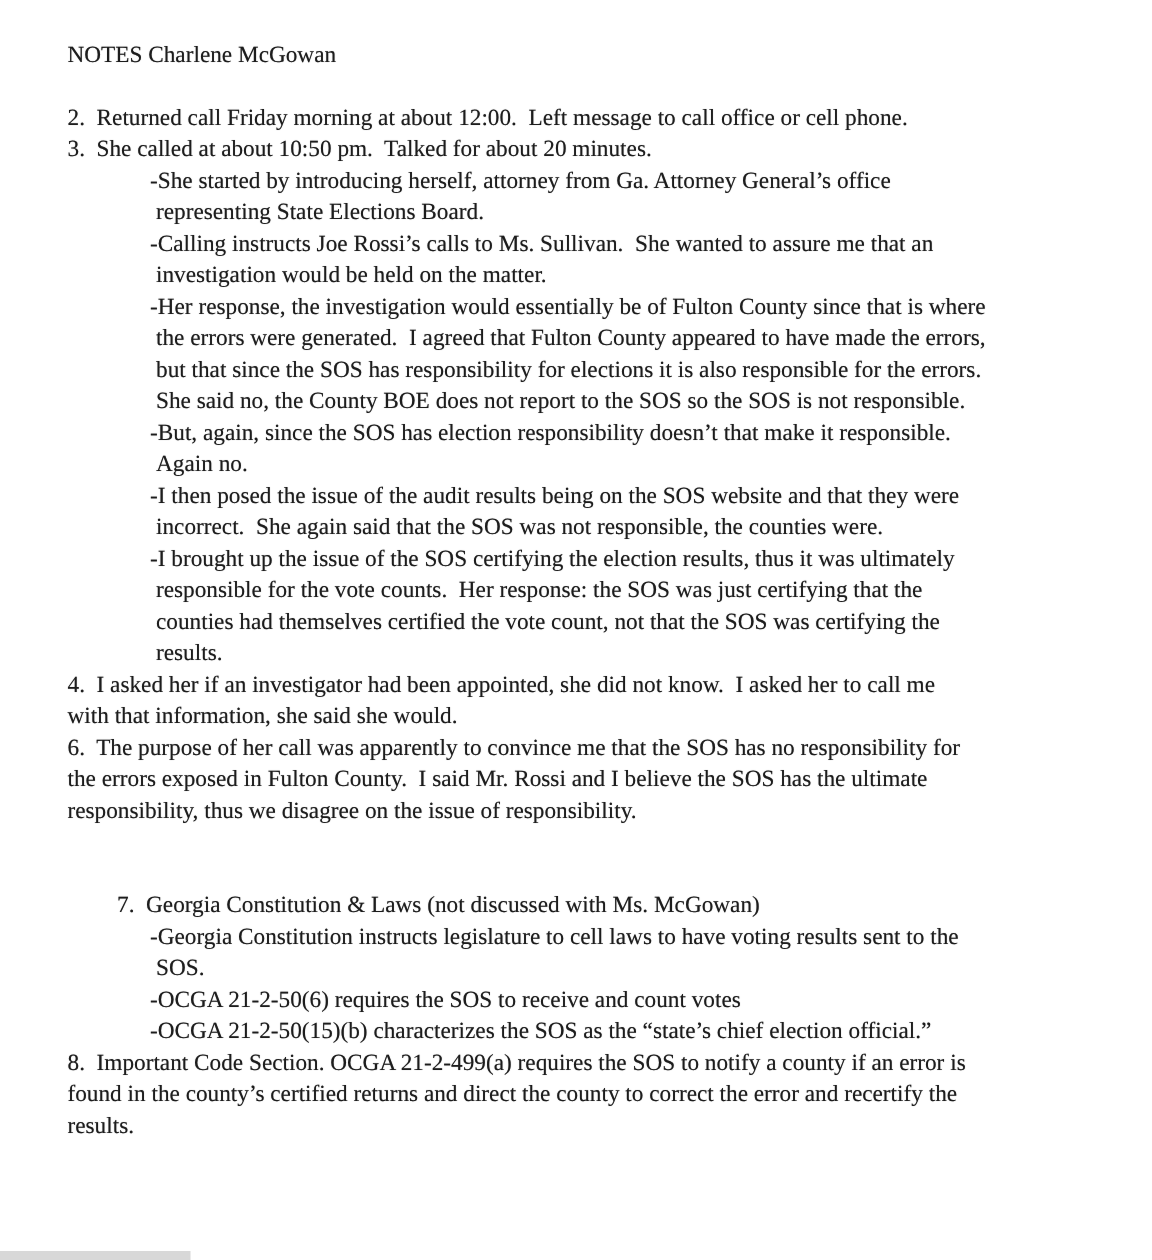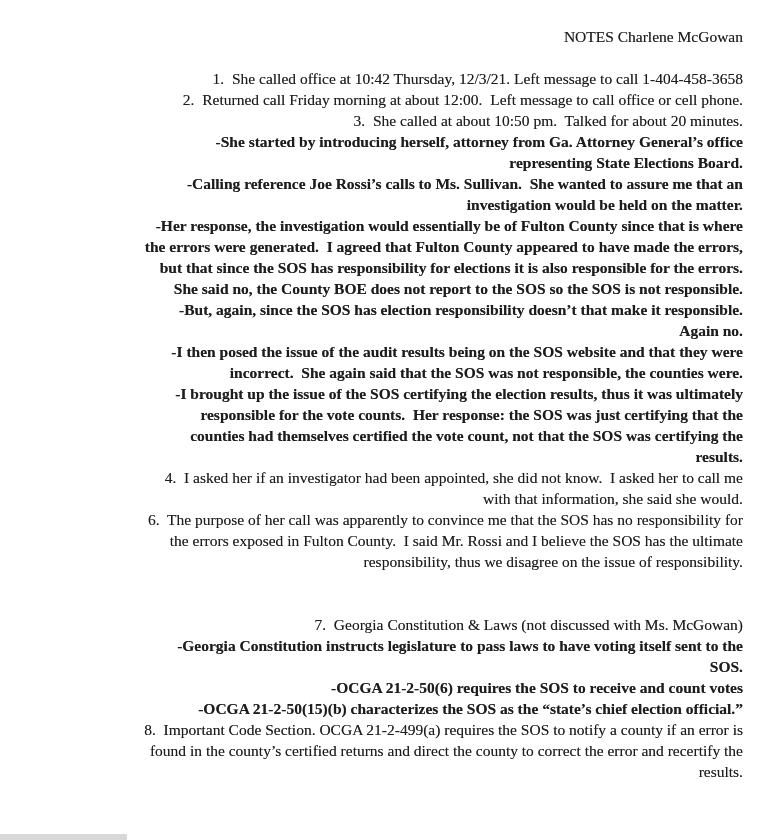--- a/index.html
+++ b/index.html
@@ -12,84 +12,82 @@
     width: 768px;
     height: 840px;
     box-sizing: border-box;
     background: #ffffff;
     color: #1d1d1d;
     font-family: "Liberation Serif", "DejaVu Serif", serif;
     font-size: 15.5px;
     line-height: 21px;
     padding: 26px 25px 0 45px;
     overflow: hidden;
-    text-align: right;
   }
   
   .content {
     text-shadow: 0 0 0.55px rgba(30,30,30,0.55);
   }
   .doc-title {
     margin: 0 0 21px 0;
     font-size: 15.5px;
     font-weight: normal;
   }
   .para {
     margin: 0;
     white-space: pre-wrap;
   }
   .para.sub {
     padding-left: 59px;
     text-indent: -4px;
-    font-weight: bold;
   }
   .para.gap {
     margin-top: 42px;
+    margin-left: 33px;
   }
   .edge-artifact {
     position: absolute;
     left: 0;
     bottom: 0;
     width: 127px;
     height: 6px;
   }
 </style>
 </head>
 <body>
 
 <div class="page" style="background: rgb(255, 255, 255); color: rgb(29, 29, 29);">
   <div class="content">
     <h1 class="doc-title">NOTES Charlene McGowan</h1>
     <div>
-        <p class="para">1.  She called office at 10:42 Thursday, 12/3/21. Left message to call 1-404-458-3658</p>
         <p class="para">2.  Returned call Friday morning at about 12:00.  Left message to call office or cell phone.</p>
         <p class="para">3.  She called at about 10:50 pm.  Talked for about 20 minutes.</p>
         <p class="para sub">-She started by introducing herself, attorney from Ga. Attorney General’s office
 representing State Elections Board.</p>
-        <p class="para sub">-Calling reference Joe Rossi’s calls to Ms. Sullivan.  She wanted to assure me that an
+        <p class="para sub">-Calling instructs Joe Rossi’s calls to Ms. Sullivan.  She wanted to assure me that an
 investigation would be held on the matter.</p>
         <p class="para sub">-Her response, the investigation would essentially be of Fulton County since that is where
 the errors were generated.  I agreed that Fulton County appeared to have made the errors,
 but that since the SOS has responsibility for elections it is also responsible for the errors.
 She said no, the County BOE does not report to the SOS so the SOS is not responsible.</p>
         <p class="para sub">-But, again, since the SOS has election responsibility doesn’t that make it responsible.
 Again no.</p>
         <p class="para sub">-I then posed the issue of the audit results being on the SOS website and that they were
 incorrect.  She again said that the SOS was not responsible, the counties were.</p>
         <p class="para sub">-I brought up the issue of the SOS certifying the election results, thus it was ultimately
 responsible for the vote counts.  Her response: the SOS was just certifying that the
 counties had themselves certified the vote count, not that the SOS was certifying the
 results.</p>
         <p class="para">4.  I asked her if an investigator had been appointed, she did not know.  I asked her to call me
 with that information, she said she would.</p>
         <p class="para">6.  The purpose of her call was apparently to convince me that the SOS has no responsibility for
 the errors exposed in Fulton County.  I said Mr. Rossi and I believe the SOS has the ultimate
 responsibility, thus we disagree on the issue of responsibility.</p>
         <p class="para gap">7.  Georgia Constitution &amp; Laws (not discussed with Ms. McGowan)</p>
-        <p class="para sub">-Georgia Constitution instructs legislature to pass laws to have voting itself sent to the
+        <p class="para sub">-Georgia Constitution instructs legislature to cell laws to have voting results sent to the
 SOS.</p>
         <p class="para sub">-OCGA 21-2-50(6) requires the SOS to receive and count votes</p>
         <p class="para sub">-OCGA 21-2-50(15)(b) characterizes the SOS as the “state’s chief election official.”</p>
         <p class="para">8.  Important Code Section. OCGA 21-2-499(a) requires the SOS to notify a county if an error is
 found in the county’s certified returns and direct the county to correct the error and recertify the
 results.</p>
       </div>
   </div>
   <div class="edge-artifact" style="background: rgb(216, 216, 216);"></div>
 </div>

